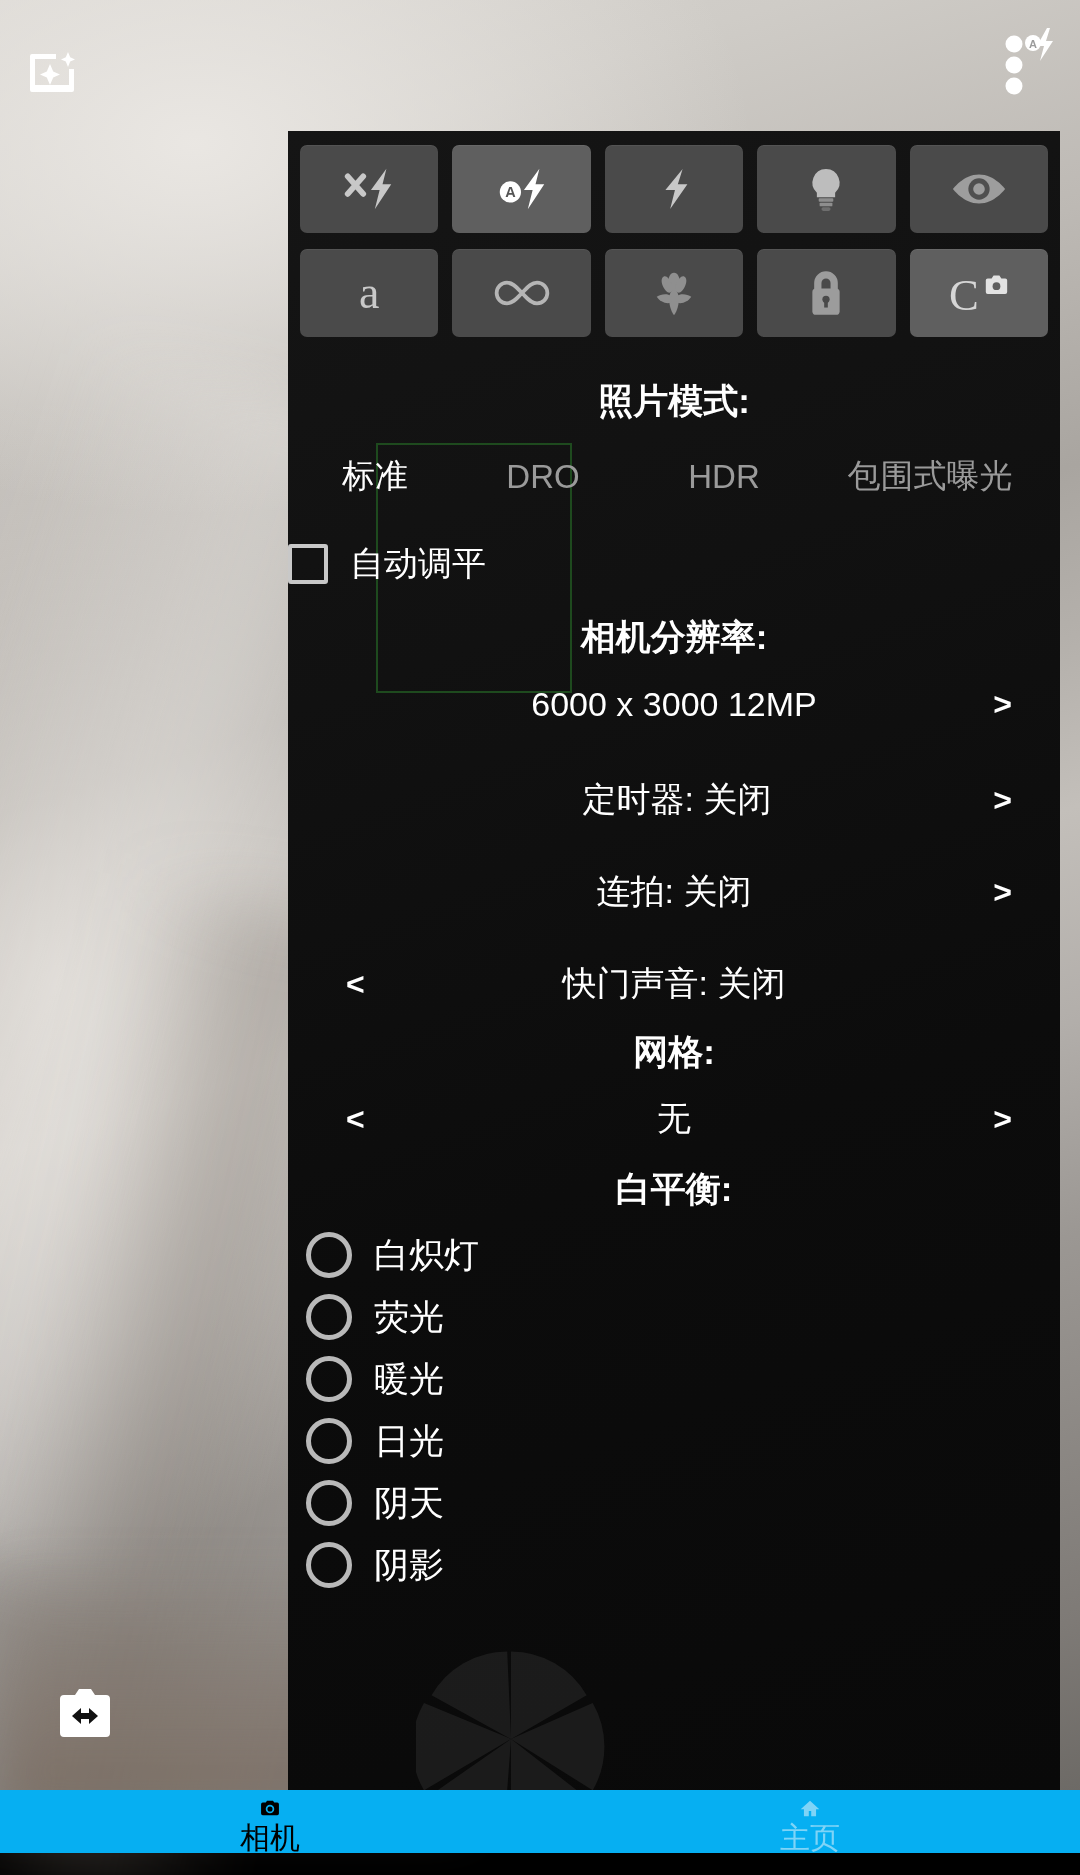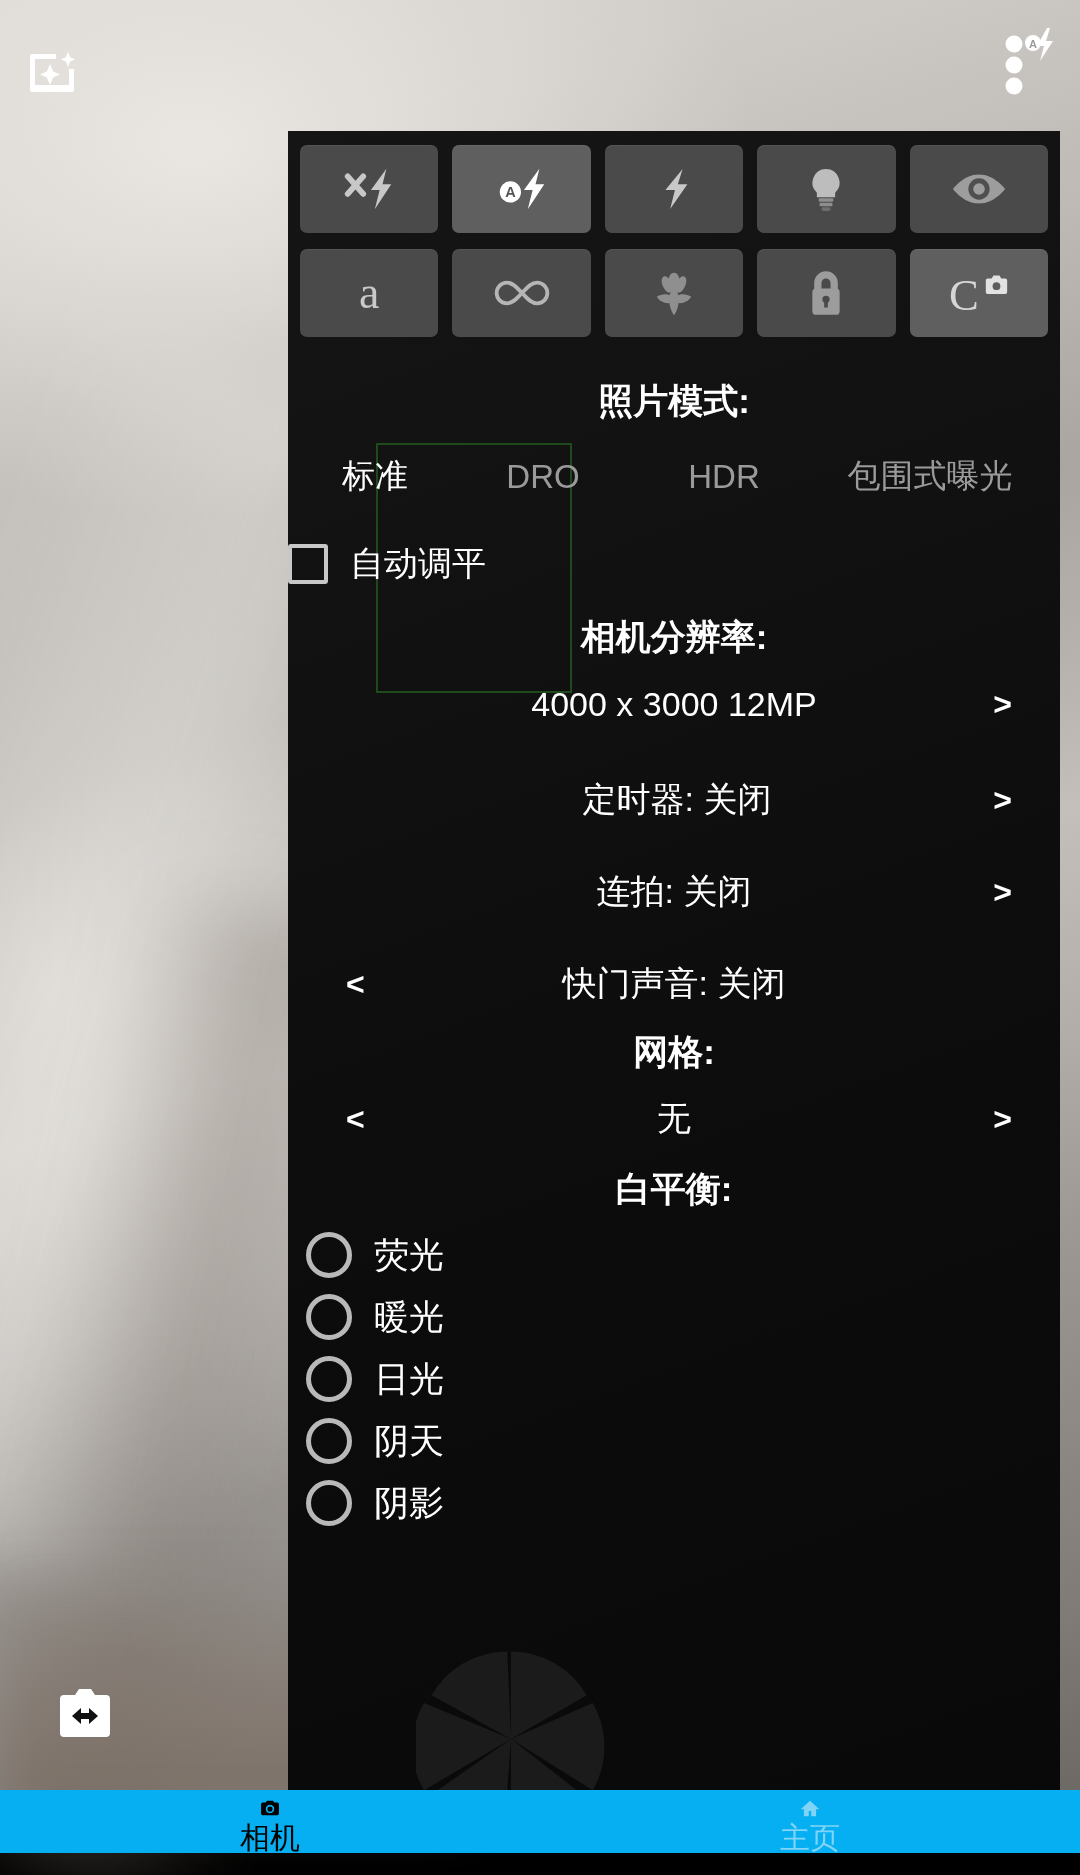--- a/index.html
+++ b/index.html
@@ -467,21 +467,21 @@
         <div class="mode-opt" id="opt-bracket">包围式曝光</div>
       </div>
 
       <div id="auto-level-row">
         <div id="auto-level-box"></div>
         <div id="auto-level-label">自动调平</div>
       </div>
 
       <div class="section-title" id="res-title">相机分辨率:</div>
       <div class="value-row" id="res-row">
-        <span class="val">4000 x 3000 12MP</span>
+        <span class="val">6000 x 3000 12MP</span>
         <span class="chev right">&gt;</span>
       </div>
 
       <div class="value-row" id="timer-row">
         <span class="val">定时器: 关闭</span>
         <span class="chev right">&gt;</span>
       </div>
 
       <div class="value-row" id="burst-row">
         <span class="val">连拍: 关闭</span>
@@ -498,20 +498,24 @@
         <span class="chev left">&lt;</span>
         <span class="val">无</span>
         <span class="chev right">&gt;</span>
       </div>
 
       <div class="section-title" id="wb-title">白平衡:</div>
 
       <div id="wb-list">
 
 
+        <div class="radio-row">
+          <div class="radio"></div>
+          <div class="radio-label">白炽灯</div>
+        </div>
 
         <div class="radio-row">
           <div class="radio"></div>
           <div class="radio-label">荧光</div>
         </div>
 
         <div class="radio-row">
           <div class="radio"></div>
           <div class="radio-label">暖光</div>
         </div>

